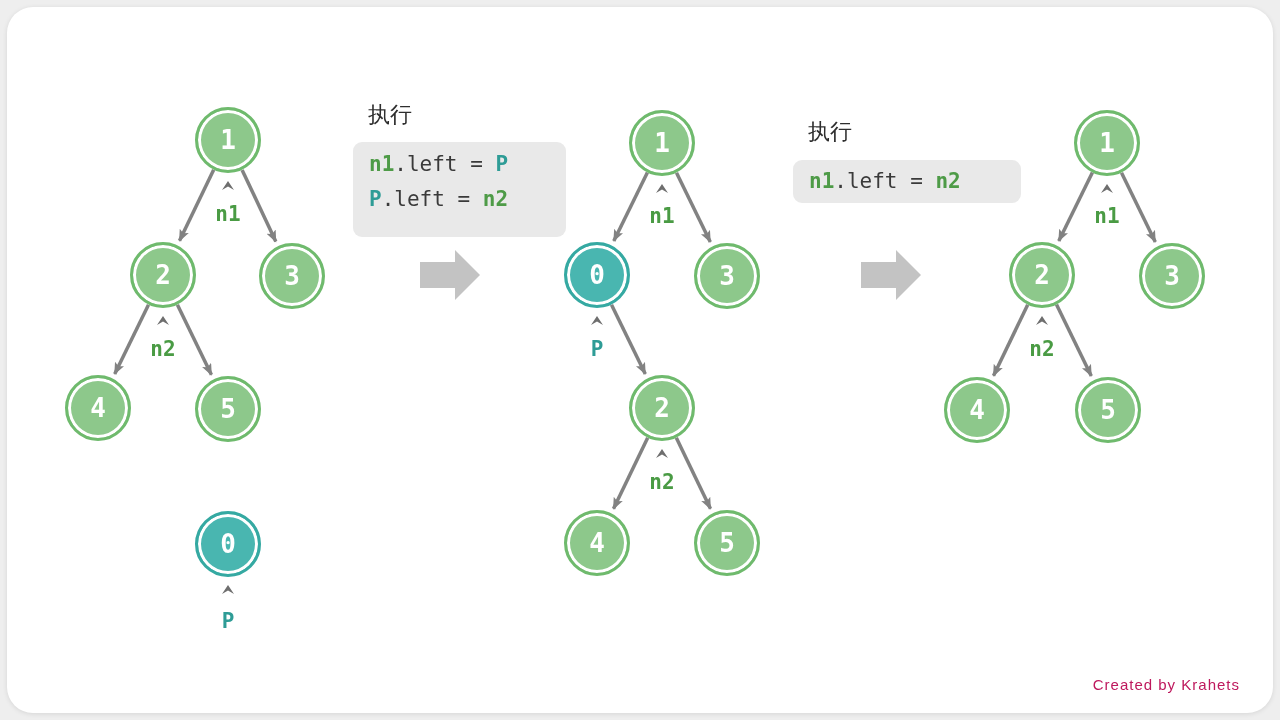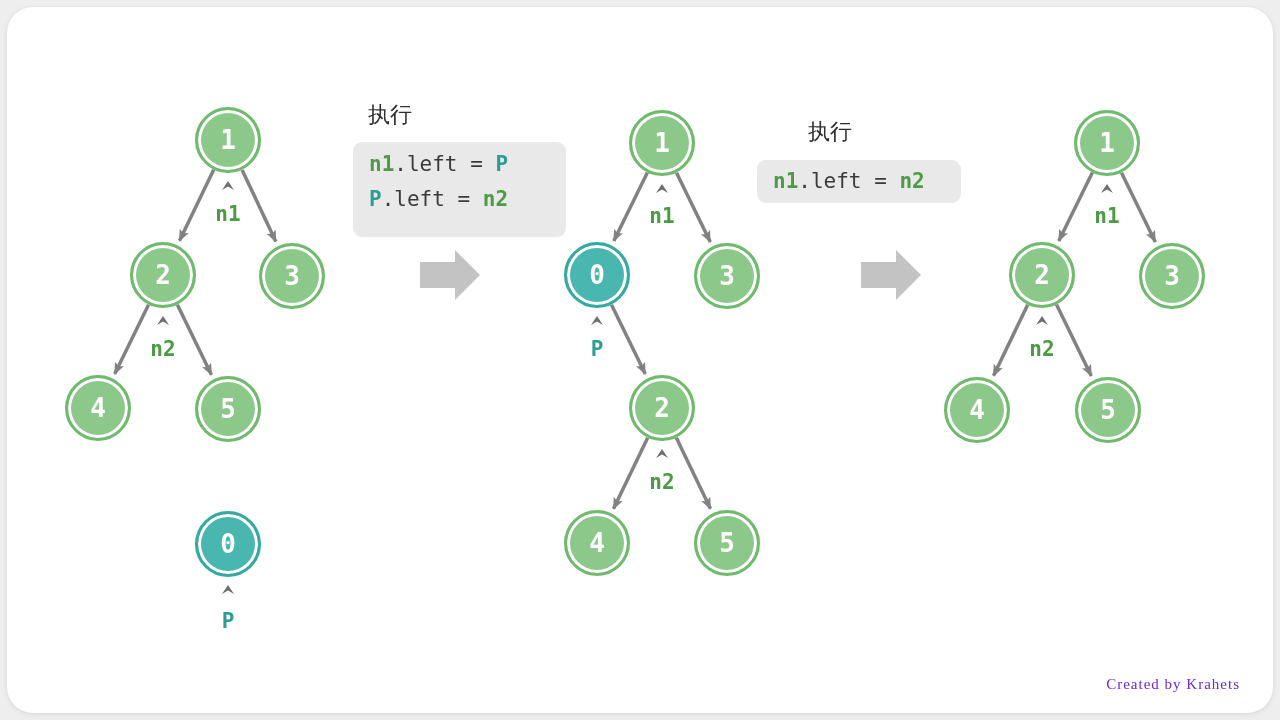--- a/index.html
+++ b/index.html
@@ -77,23 +77,23 @@
     padding: 5px 16px;
     box-sizing: border-box;
     white-space: nowrap;
   }
   .code-box .line { line-height: 35px; }
   .code-box .kw-green { color: #4e9b47; font-weight: bold; }
   .code-box .kw-teal  { color: #2e9c96; font-weight: bold; }
   .watermark {
     position: absolute;
     right: 40px; top: 676px;
-    font-family: Liberation Serif, serif;
+    font-family: Liberation Sans, sans-serif;
     font-size: 15px;
-    color: #6d28d9;
+    color: #be185d;
     letter-spacing: 1px;
   }
 </style>
 </head>
 <body>
 
 <div id="stage">
   <div class="card"></div>
 
   <svg class="overlay" viewBox="0 0 1280 720">
@@ -158,21 +158,21 @@
   <div class="node teal" style="left:597px; top:275px">0</div>
   <div class="node green" style="left:727px; top:276px">3</div>
   <div class="node green" style="left:662px; top:408px">2</div>
   <div class="node green" style="left:597px; top:543px">4</div>
   <div class="node green" style="left:727px; top:543px">5</div>
   <div class="ptr-label" style="left:662px; top:216px">n1</div>
   <div class="ptr-label teal" style="left:597px; top:349px">P</div>
   <div class="ptr-label" style="left:662px; top:482px">n2</div>
 
   <div class="step-title" style="left:808px; top:117px">执行</div>
-  <div class="code-box" style="left:757px; top:160px; width:204px; height:43px">
+  <div class="code-box" style="left:793px; top:160px; width:228px; height:43px">
     <div class="line" style="line-height:33px"><span class="kw-green">n1</span><span>.left = </span><span class="kw-green">n2</span></div>
   </div>
 
   <div class="node green" style="left:1107px; top:143px">1</div>
   <div class="node green" style="left:1042px; top:275px">2</div>
   <div class="node green" style="left:1172px; top:276px">3</div>
   <div class="node green" style="left:977px;  top:410px">4</div>
   <div class="node green" style="left:1108px; top:410px">5</div>
   <div class="ptr-label" style="left:1107px; top:216px">n1</div>
   <div class="ptr-label" style="left:1042px; top:349px">n2</div>

